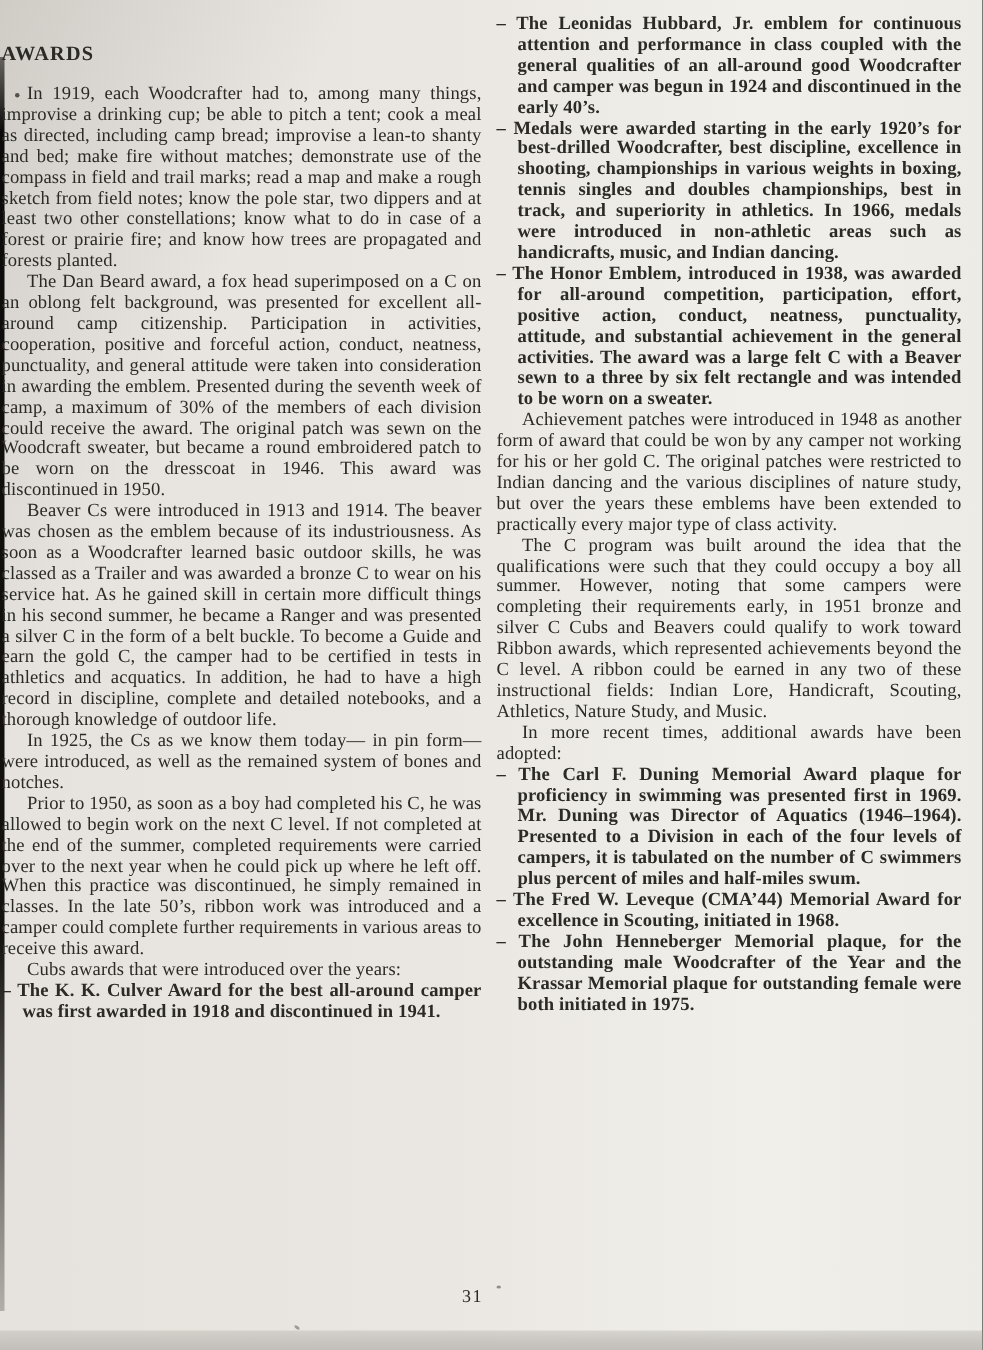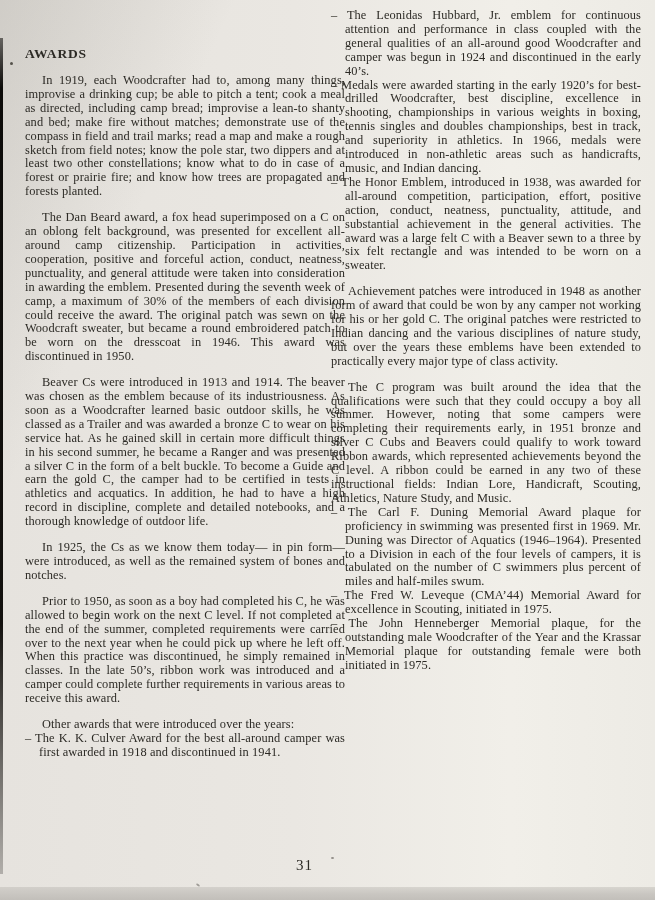--- a/index.html
+++ b/index.html
@@ -22,68 +22,69 @@
     position:absolute;left:0;bottom:0;width:655px;height:13px;
     background:linear-gradient(180deg, rgba(173,170,164,0.35) 0%, #c9c6c1 55%, #c2bfba 100%);
   }
   .speck{position:absolute;background:#55524b;border-radius:50%;}
   .speck.s1{left:10px;top:62px;width:3px;height:3px;}
   .speck.s2{left:331px;top:857px;width:3px;height:2px;opacity:.6;}
   .speck.s3{left:196px;top:884px;width:4px;height:2px;opacity:.5;transform:rotate(35deg);}
 
   
   .col{position:absolute;}
-  .col-left{left:1px;top:46px;width:320px;padding-left:24px;}
+  .col-left{left:1px;top:28px;width:320px;}
   .col-right{left:331px;top:9px;width:310px;}
   .heading{
     font-size:13.5px;line-height:15px;font-weight:bold;
     letter-spacing:0.8px;margin:0 0 13px 0;
   }
   p{
     margin:0;
     font-size:12.4px;line-height:13.9px;
     text-align:justify;
     letter-spacing:0.1px;
   }
-  p.para{text-indent:17px;margin-top:12px;}
-  p.bullet{text-indent:-14px;padding-left:14px;}
+  p.para{text-indent:17px;}
+  p.bullet{text-indent:-14px;padding-left:14px;font-weight:bold;}
   .dash{display:inline;}
   .pagenum{
-    position:absolute;left:296px;top:857px;
-    font-size:15px;letter-spacing:1px;
+    position:absolute;left:308px;top:857px;
+    font-size:12px;letter-spacing:1px;
   }
 </style>
 </head>
 <body>
 
 <div class="page">
 
   <div class="edge-left"></div>
   <div class="edge-bottom"></div>
   <div class="speck s1"></div>
   <div class="speck s2"></div>
   <div class="speck s3"></div>
 
   <div class="col col-left">
     <h1 class="heading">AWARDS</h1>
     <p class="para">In 1919, each Woodcrafter had to, among many things, improvise a drinking cup; be able to pitch a tent; cook a meal as directed, including camp bread; improvise a lean-to shanty and bed; make fire without matches; demonstrate use of the compass in field and trail marks; read a map and make a rough sketch from field notes; know the pole star, two dippers and at least two other constellations; know what to do in case of a forest or prairie fire; and know how trees are propagated and forests planted.</p>
     <p class="para">The Dan Beard award, a fox head superimposed on a C on an oblong felt background, was presented for excellent all-around camp citizenship. Participation in activities, cooperation, positive and forceful action, conduct, neatness, punctuality, and general attitude were taken into consideration in awarding the emblem. Presented during the seventh week of camp, a maximum of 30% of the members of each division could receive the award. The original patch was sewn on the Woodcraft sweater, but became a round embroidered patch to be worn on the dresscoat in 1946. This award was discontinued in 1950.</p>
     <p class="para">Beaver Cs were introduced in 1913 and 1914. The beaver was chosen as the emblem because of its industriousness. As soon as a Woodcrafter learned basic outdoor skills, he was classed as a Trailer and was awarded a bronze C to wear on his service hat. As he gained skill in certain more difficult things in his second summer, he became a Ranger and was presented a silver C in the form of a belt buckle. To become a Guide and earn the gold C, the camper had to be certified in tests in athletics and acquatics. In addition, he had to have a high record in discipline, complete and detailed notebooks, and a thorough knowledge of outdoor life.</p>
     <p class="para">In 1925, the Cs as we know them today— in pin form—were introduced, as well as the remained system of bones and notches.</p>
     <p class="para">Prior to 1950, as soon as a boy had completed his C, he was allowed to begin work on the next C level. If not completed at the end of the summer, completed requirements were carried over to the next year when he could pick up where he left off. When this practice was discontinued, he simply remained in classes. In the late 50’s, ribbon work was introduced and a camper could complete further requirements in various areas to receive this award.</p>
-    <p class="para">Other awards that were introduced over the years:</p>
+    <p class="para">Cubs awards that were introduced over the years:</p>
     <p class="bullet"><span class="dash">–</span> <span>The K. K. Culver Award for the best all-around camper was first awarded in 1918 and discontinued in 1941.</span></p>
   </div>
 
   <div class="col col-right">
     <p class="bullet"><span class="dash">–</span> <span>The Leonidas Hubbard, Jr. emblem for continuous attention and performance in class coupled with the general qualities of an all-around good Woodcrafter and camper was begun in 1924 and discontinued in the early 40’s.</span></p>
     <p class="bullet"><span class="dash">–</span> <span>Medals were awarded starting in the early 1920’s for best-drilled Woodcrafter, best discipline, excellence in shooting, championships in various weights in boxing, tennis singles and doubles championships, best in track, and superiority in athletics. In 1966, medals were introduced in non-athletic areas such as handicrafts, music, and Indian dancing.</span></p>
     <p class="bullet"><span class="dash">–</span> <span>The Honor Emblem, introduced in 1938, was awarded for all-around competition, participation, effort, positive action, conduct, neatness, punctuality, attitude, and substantial achievement in the general activities. The award was a large felt C with a Beaver sewn to a three by six felt rectangle and was intended to be worn on a sweater.</span></p>
     <p class="para">Achievement patches were introduced in 1948 as another form of award that could be won by any camper not working for his or her gold C. The original patches were restricted to Indian dancing and the various disciplines of nature study, but over the years these emblems have been extended to practically every major type of class activity.</p>
     <p class="para">The C program was built around the idea that the qualifications were such that they could occupy a boy all summer. However, noting that some campers were completing their requirements early, in 1951 bronze and silver C Cubs and Beavers could qualify to work toward Ribbon awards, which represented achievements beyond the C level. A ribbon could be earned in any two of these instructional fields: Indian Lore, Handicraft, Scouting, Athletics, Nature Study, and Music.</p>
+    <p class="para">In more recent times, additional awards have been adopted:</p>
     <p class="bullet"><span class="dash">–</span> <span>The Carl F. Duning Memorial Award plaque for proficiency in swimming was presented first in 1969. Mr. Duning was Director of Aquatics (1946–1964). Presented to a Division in each of the four levels of campers, it is tabulated on the number of C swimmers plus percent of miles and half-miles swum.</span></p>
-    <p class="bullet"><span class="dash">–</span> <span>The Fred W. Leveque (CMA’44) Memorial Award for excellence in Scouting, initiated in 1975.</span></p>
+    <p class="bullet"><span class="dash">–</span> <span>The Fred W. Leveque (CMA’44) Memorial Award for excellence in Scouting, initiated in 1968.</span></p>
     <p class="bullet"><span class="dash">–</span> <span>The John Henneberger Memorial plaque, for the outstanding male Woodcrafter of the Year and the Krassar Memorial plaque for outstanding female were both initiated in 1975.</span></p>
   </div>
 
   <div class="pagenum">31</div>
 
 </div>
 
 </body></html>

